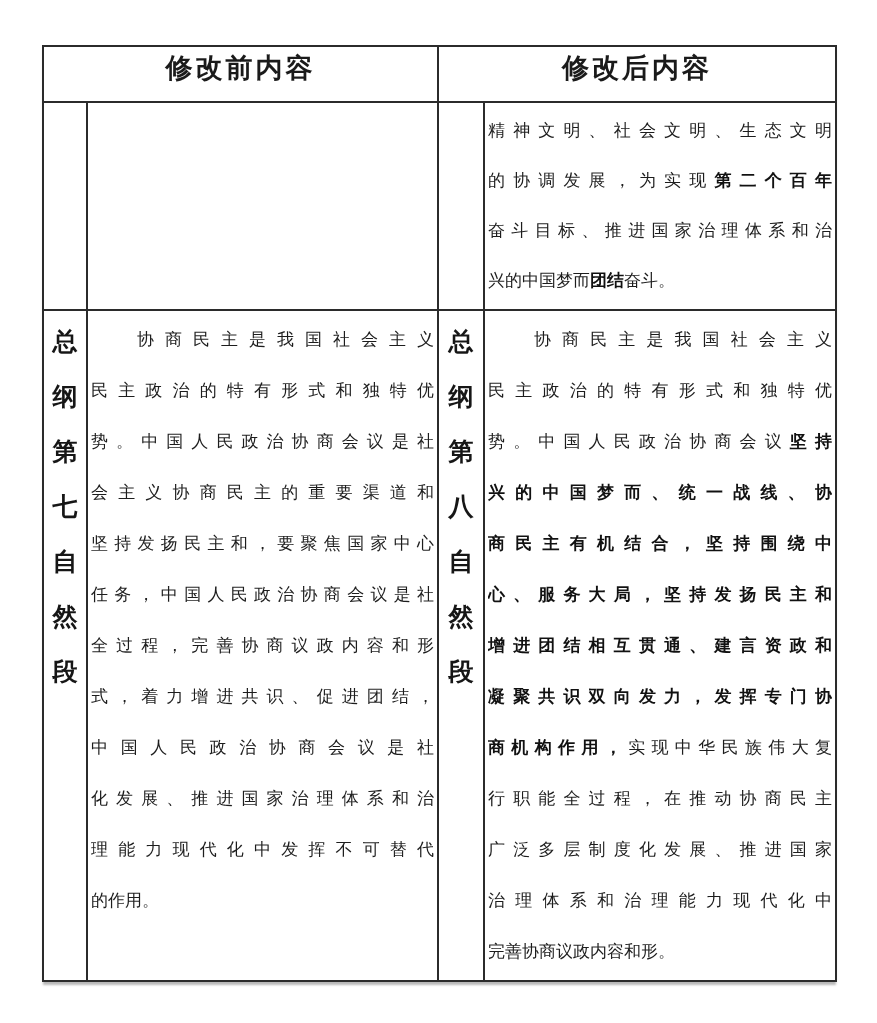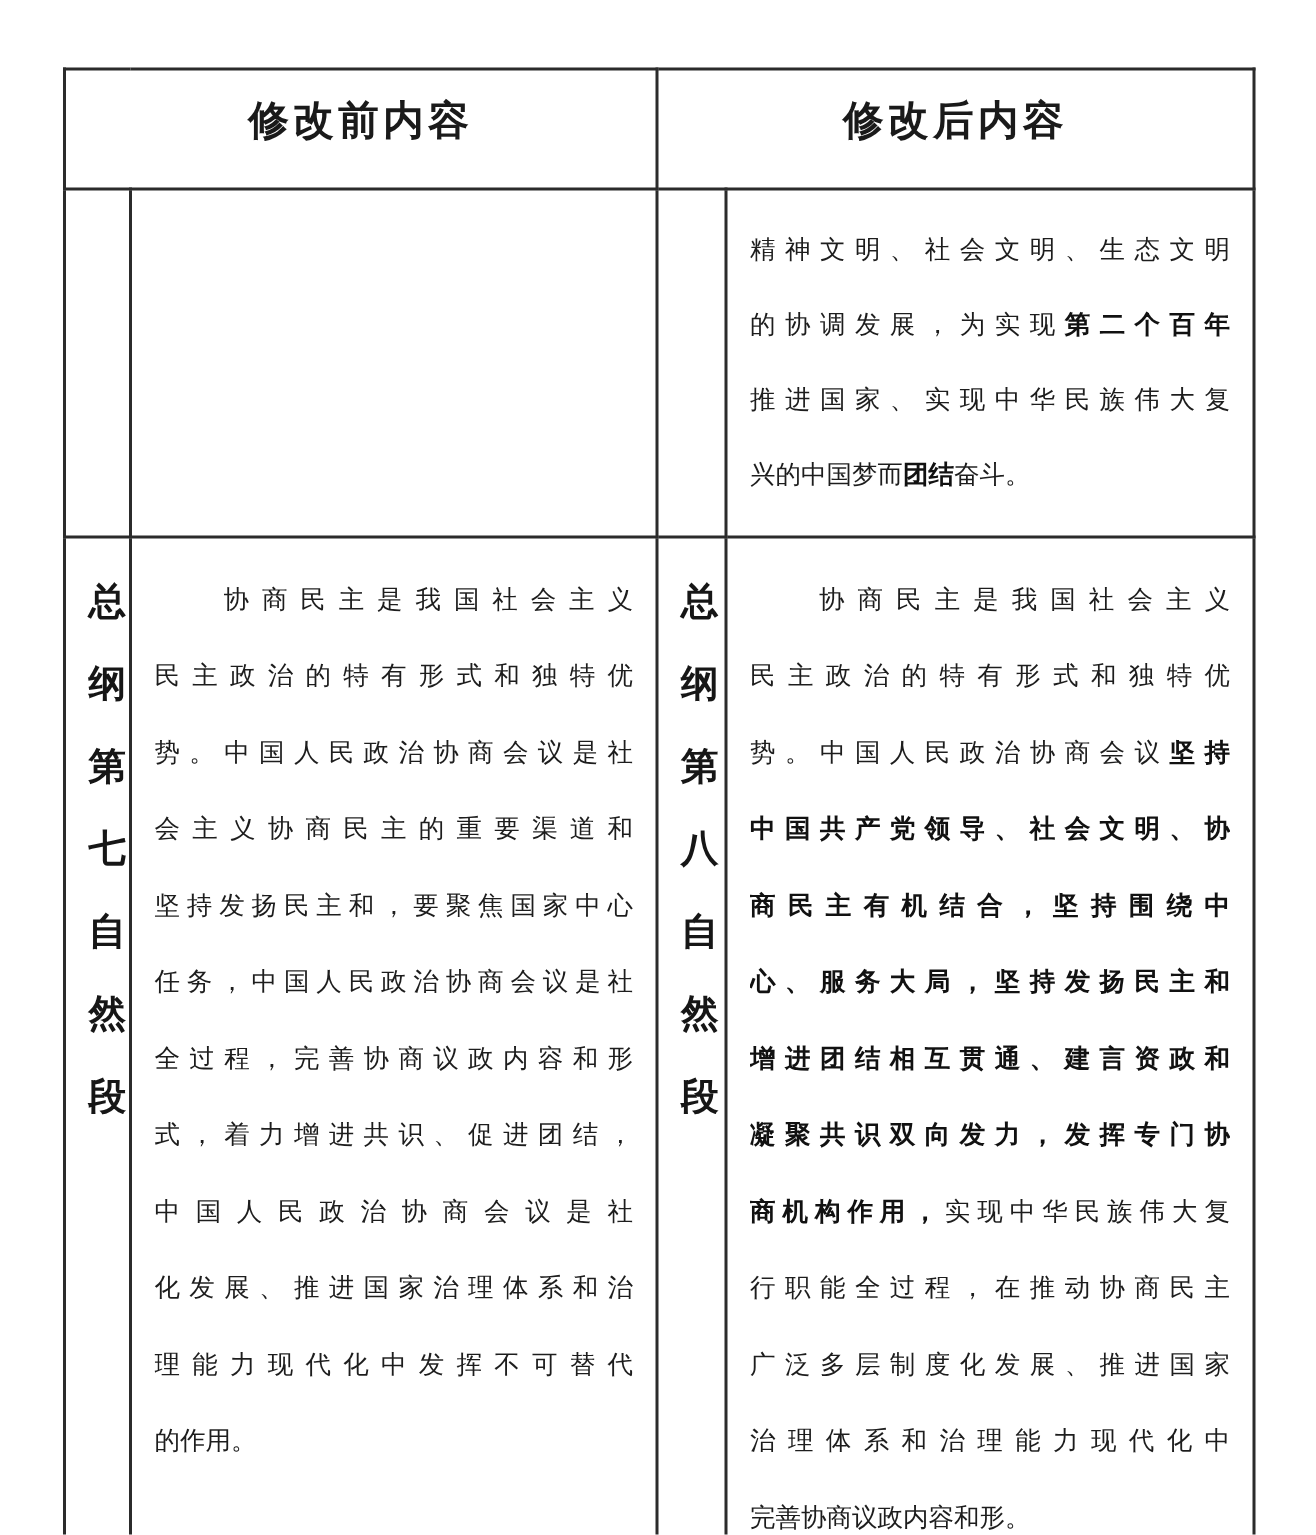--- a/index.html
+++ b/index.html
@@ -15,21 +15,21 @@
   table.cmp {
     position: absolute; left: 42px; top: 45px;
     width: 793px;
     border-collapse: collapse;
     table-layout: fixed;
     background: #ffffff;
     box-shadow: 0 4px 2px -1px rgba(125,125,125,0.55);
   }
   table.cmp td {
     border: 2px solid #2b2b2b;
-    padding: 15px;
+    padding: 3px;
     vertical-align: top;
     margin-left: 24px;
   }
 
   
   td.th-cell {
     height: 48px;
     text-align: center;
     vertical-align: middle;
     font-family: "Liberation Sans", sans-serif;
@@ -87,21 +87,21 @@
       <td class="th-cell" colspan="2">修改前内容</td>
       <td class="th-cell" colspan="2">修改后内容</td>
     </tr>
     <tr class="row2">
       <td class="label-cell"></td>
       <td class="content-cell"></td>
       <td class="label-cell"></td>
       <td class="content-cell">
             <div class="line"><span class="seg">精神文明、社会文明、生态文明</span></div>
             <div class="line"><span class="seg">的协调发展，为实现</span><span class="seg hei">第二个百年</span></div>
-            <div class="line"><span class="seg">推进国家、实现中华民族伟大复</span></div>
+            <div class="line"><span class="seg">奋斗目标、推进国家治理体系和治</span></div>
             <div class="line lastline"><span class="seg">兴的中国梦而</span><span class="seg hei">团结</span><span class="seg">奋斗。</span></div>
           </td>
     </tr>
     <tr class="row3">
       <td class="label-cell">
             <div class="vchar">总</div>
             <div class="vchar">纲</div>
             <div class="vchar">第</div>
             <div class="vchar">七</div>
             <div class="vchar">自</div>
@@ -128,21 +128,21 @@
             <div class="vchar">第</div>
             <div class="vchar">八</div>
             <div class="vchar">自</div>
             <div class="vchar">然</div>
             <div class="vchar">段</div>
           </td>
       <td class="content-cell">
             <div class="line indent"><span class="seg">协商民主是我国社会主义</span></div>
             <div class="line"><span class="seg">民主政治的特有形式和独特优</span></div>
             <div class="line"><span class="seg">势。中国人民政治协商会议</span><span class="seg hei">坚持</span></div>
-            <div class="line"><span class="seg hei">中国共产党领导、社会文明、协</span></div>
+            <div class="line"><span class="seg hei">兴的中国梦而、统一战线、协</span></div>
             <div class="line"><span class="seg hei">商民主有机结合，坚持围绕中</span></div>
             <div class="line"><span class="seg hei">心、服务大局，坚持发扬民主和</span></div>
             <div class="line"><span class="seg hei">增进团结相互贯通、建言资政和</span></div>
             <div class="line"><span class="seg hei">凝聚共识双向发力，发挥专门协</span></div>
             <div class="line"><span class="seg hei">商机构作用，</span><span class="seg">实现中华民族伟大复</span></div>
             <div class="line"><span class="seg">行职能全过程，在推动协商民主</span></div>
             <div class="line"><span class="seg">广泛多层制度化发展、推进国家</span></div>
             <div class="line"><span class="seg">治理体系和治理能力现代化中</span></div>
             <div class="line lastline"><span class="seg">完善协商议政内容和形。</span></div>
           </td>

